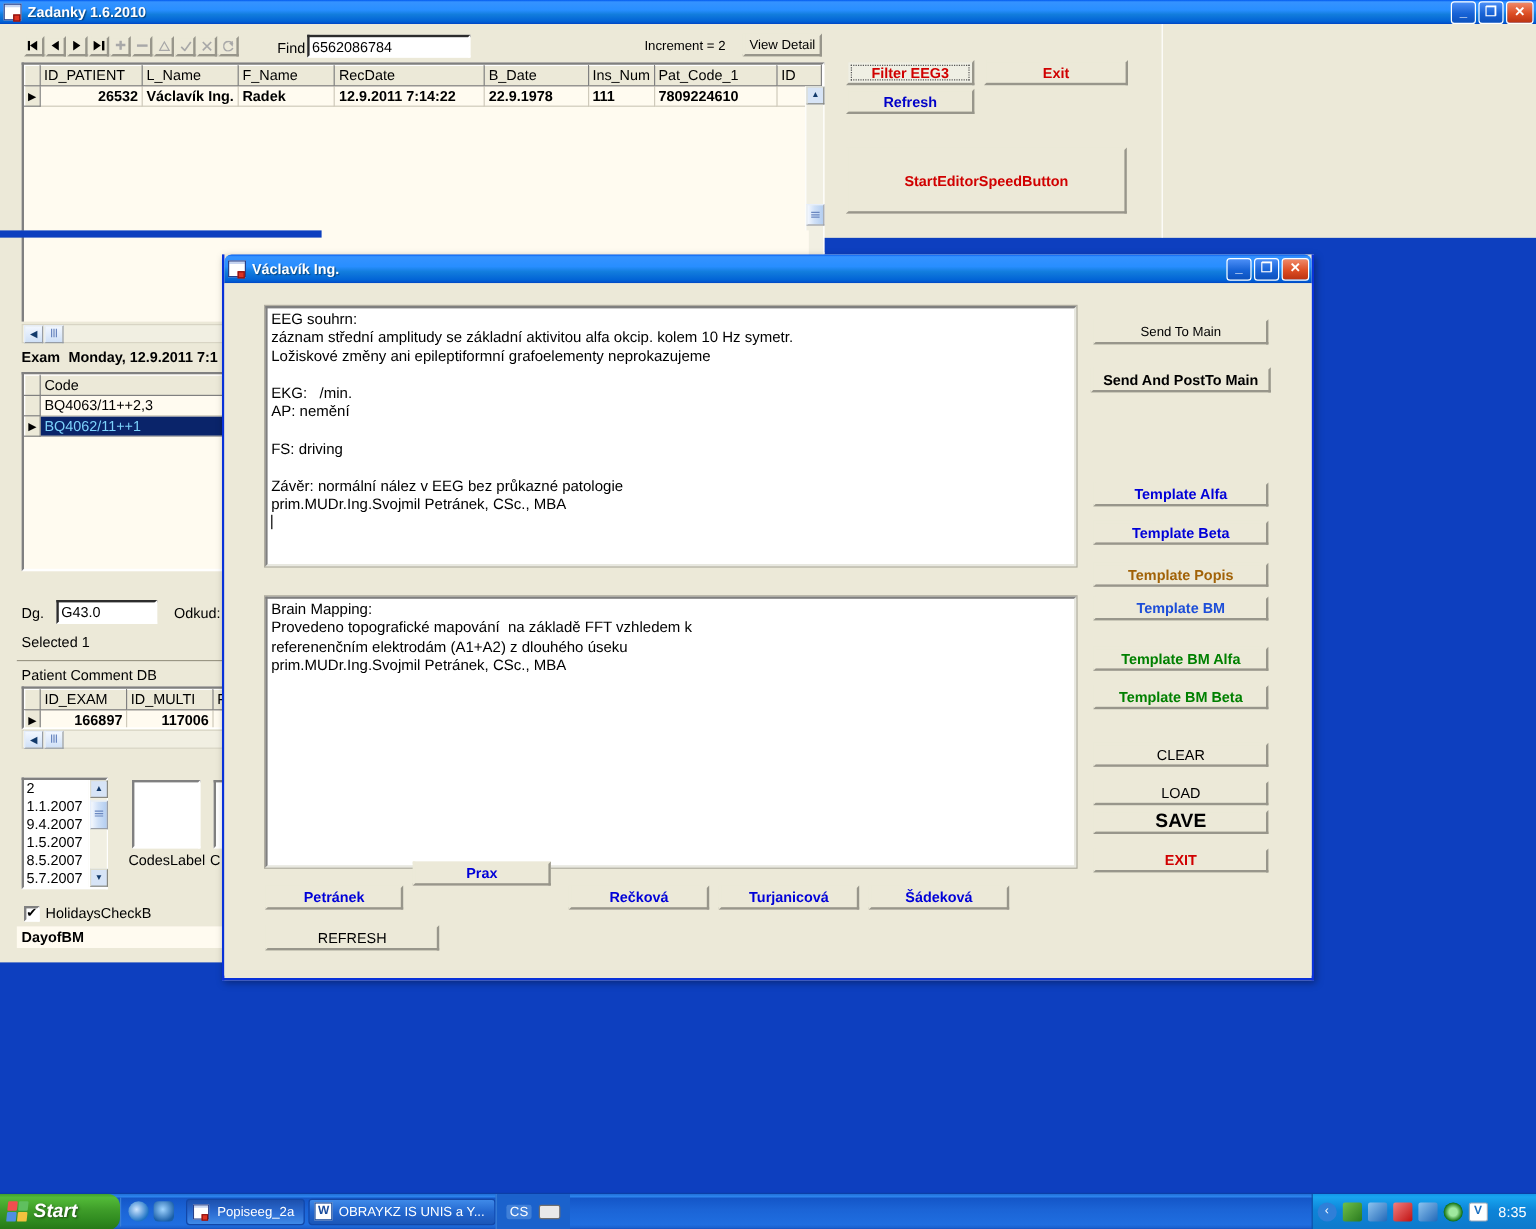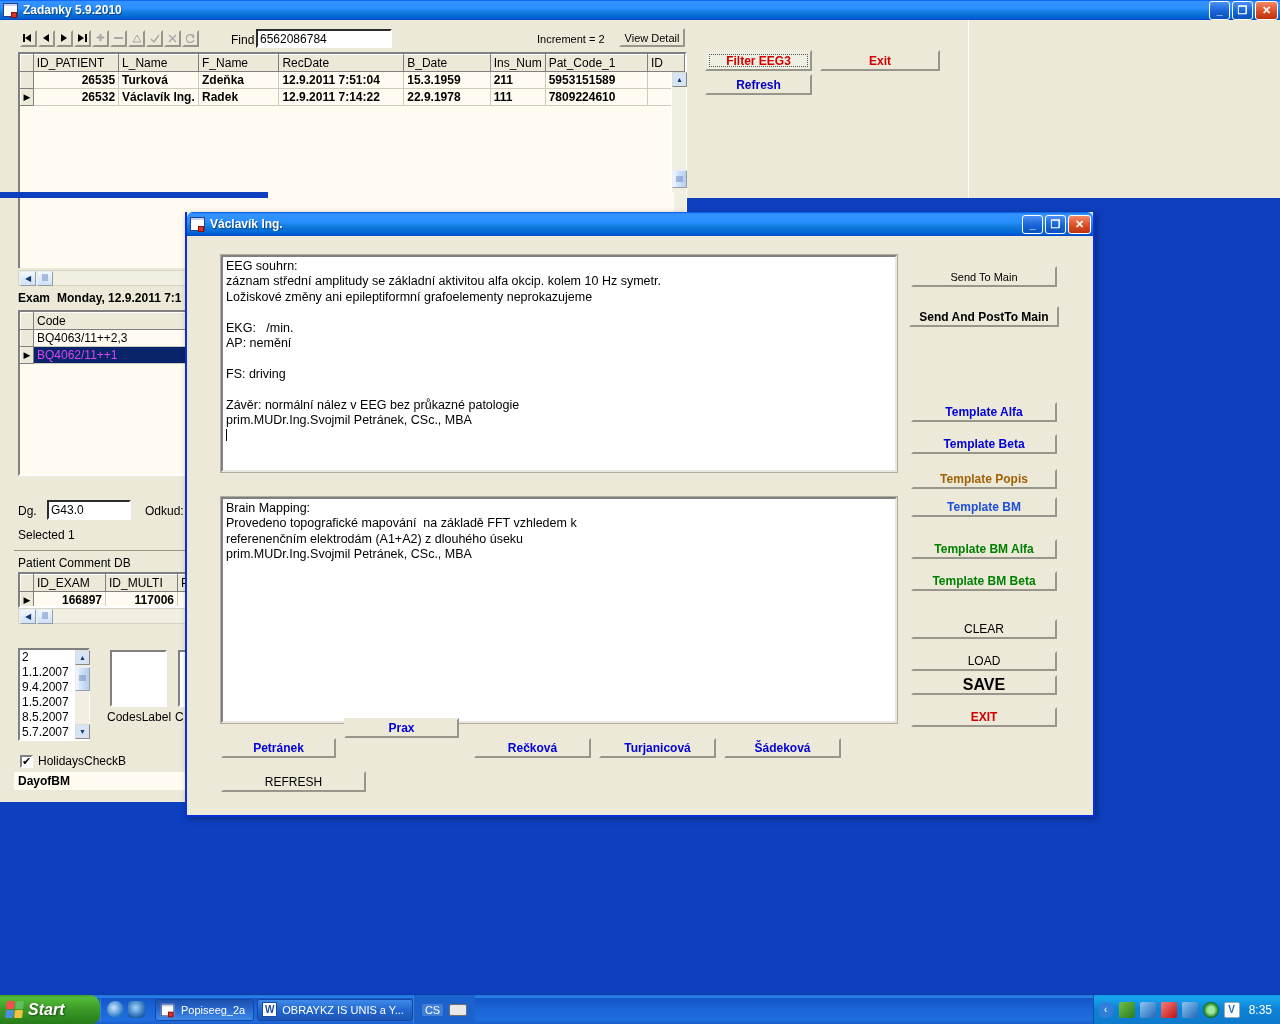--- a/index.html
+++ b/index.html
@@ -150,21 +150,21 @@
     border-right:1px solid #cfcabb; border-bottom:1px solid #cfcabb;
     padding:1px 3px; height:17px; font-weight:bold; white-space:nowrap;
     background:#fffbf0;
   }
   .grid td.num { text-align:right; }
   .grid .indcell {
     width:13px; background:#ece9d8; border:1px solid #fff;
     border-right-color:#808080; border-bottom-color:#808080;
     text-align:center; padding:0; font-size:9px; font-weight:normal;
   }
-  .grid tr.sel td { background:#0a246a; color:#d946ef; }
+  .grid tr.sel td { background:#0a246a; color:#7dd3fc; }
 
   .vscroll {
     position:absolute; width:15px; background:#f1efe2;
     border-left:1px solid #fff;
   }
   .vscroll .arrow {
     width:15px; height:15px; border:1px outset #dcdcd0;
     background:#d7e4f6; display:flex; align-items:center; justify-content:center;
     font-size:7px; color:#123a6b; cursor:pointer;
   }
@@ -270,21 +270,21 @@
   #lang .cs { color:#fff; font-size:11px; background:#3f7fd8; padding:0 3px; border-radius:2px;}
 </style>
 </head>
 <body>
 
 <div id="desktop">
 
   <div class="xp-window" id="mainwin">
     <div class="xp-titlebar">
       <span class="app-icon"></span>
-      <span class="xp-title-text">Zadanky 5.9.2010</span>
+      <span class="xp-title-text">Zadanky 1.6.2010</span>
       <span class="xp-title-spacer"></span>
       <span class="xp-btns">
         <span class="xp-btn">_</span>
         <span class="xp-btn">❐</span>
         <span class="xp-btn close">✕</span>
       </span>
     </div>
 
     <div id="main-client">
 
@@ -363,31 +363,20 @@
               <th style="width:82px;">F_Name</th>
               <th style="width:126px;">RecDate</th>
               <th style="width:88px;">B_Date</th>
               <th style="width:42px;">Ins_Num</th>
               <th style="width:104px;">Pat_Code_1</th>
               <th style="width:38px;">ID</th>
             </tr>
           </thead>
           <tbody>
             <tr>
-              <td class="indcell"></td>
-              <td class="num">26535</td>
-              <td>Turková</td>
-              <td>Zdeňka</td>
-              <td>12.9.2011 7:51:04</td>
-              <td>15.3.1959</td>
-              <td>211</td>
-              <td>5953151589</td>
-              <td></td>
-            </tr>
-            <tr>
               <td class="indcell">▶</td>
               <td class="num">26532</td>
               <td>Václavík Ing.</td>
               <td>Radek</td>
               <td>12.9.2011 7:14:22</td>
               <td>22.9.1978</td>
               <td>111</td>
               <td>7809224610</td>
               <td></td>
             </tr>
@@ -409,20 +398,23 @@
       </div>
 
       <div class="btn flat-sh focus" style="left:705px;top:30px;width:107px;height:21px;color:#d00000;font-weight:bold;font-size:12px;">
         <span>Filter EEG3</span>
       </div>
       <div class="btn flat-sh" style="left:820px;top:30px;width:120px;height:21px;color:#d00000;font-weight:bold;font-size:12px;">
         <span>Exit</span>
       </div>
       <div class="btn flat-sh" style="left:705px;top:54px;width:107px;height:21px;color:#0000c8;font-weight:bold;font-size:12px;">
         <span>Refresh</span>
+      </div>
+      <div class="btn flat-sh" style="left:705px;top:62px;width:234px;height:55px;margin-top:20px;color:#d00000;font-weight:bold;font-size:12px;top:83px;">
+        <span>StartEditorSpeedButton</span>
       </div>
 
       <div style="position:absolute;left:968px;top:0px;width:1px;height:178px;background:#fff;"></div>
     </div>
   </div>
 
   <div style="position:absolute;left:0;top:198px;width:268px;height:604px;background:#ece9d8;">
 
     <div style="position:absolute;left:18px;top:-6px;width:656px;height:76px;background:#fffbf0;border-left:2px solid #808080;"></div>
 

